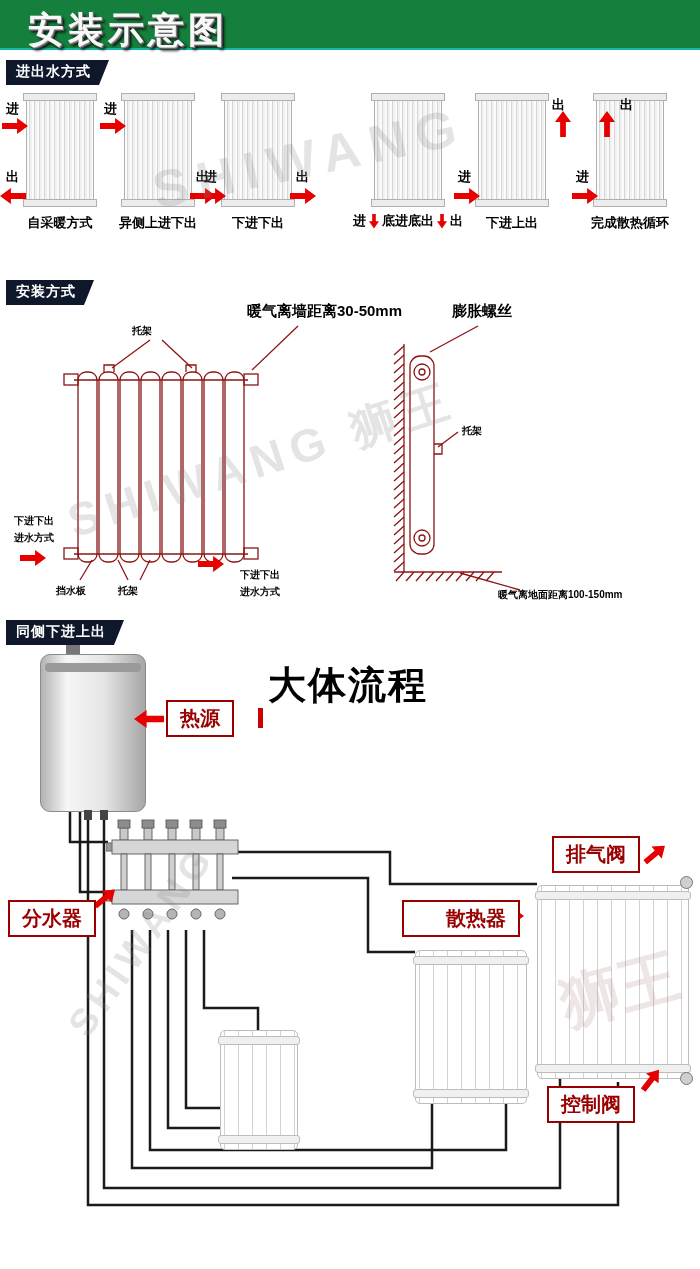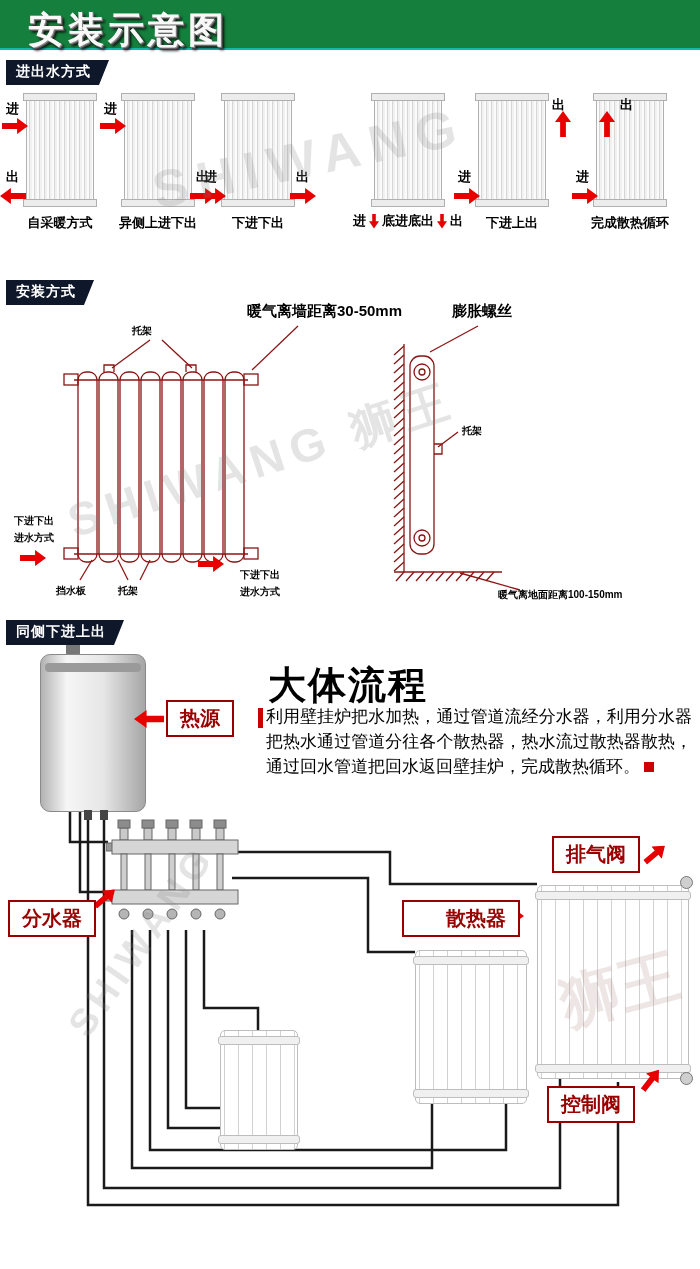--- a/index.html
+++ b/index.html
@@ -263,21 +263,20 @@
       <circle cx="18" cy="96" r="5" fill="#b5b5b5"></circle>
         <circle cx="42" cy="96" r="5" fill="#b5b5b5"></circle>
         <circle cx="66" cy="96" r="5" fill="#b5b5b5"></circle>
         <circle cx="90" cy="96" r="5" fill="#b5b5b5"></circle>
         <circle cx="114" cy="96" r="5" fill="#b5b5b5"></circle>
     </g>
   </svg>
 
   <div class="h2">大体流程</div>
   <div class="accent-bar"></div>
-  <div class="para">利用壁挂炉把水加热，通过管道流经分水器，利用分水器把热水通过管道分往各个散热器，热水流过散热器散热，通过回水管道把回水返回壁挂炉，完成散热循环。</div>
 
   <div class="rad-o" style="left:537px; top:885px; width:152px; height:194px;"></div>
   <div class="rad-o" style="left:415px; top:950px; width:112px; height:154px;"></div>
   <div class="rad-o" style="left:220px; top:1030px; width:78px; height:120px;"></div>
   <div class="valve" style="left:680px; top:876px;"></div>
   <div class="valve" style="left:680px; top:1072px;"></div>
 
   <div class="arr left" style="left:134px; top:710px; z-index:4; width:30px; height:18px;"></div>
   <div class="tag" style="left:166px; top:700px;">热源</div>
 

